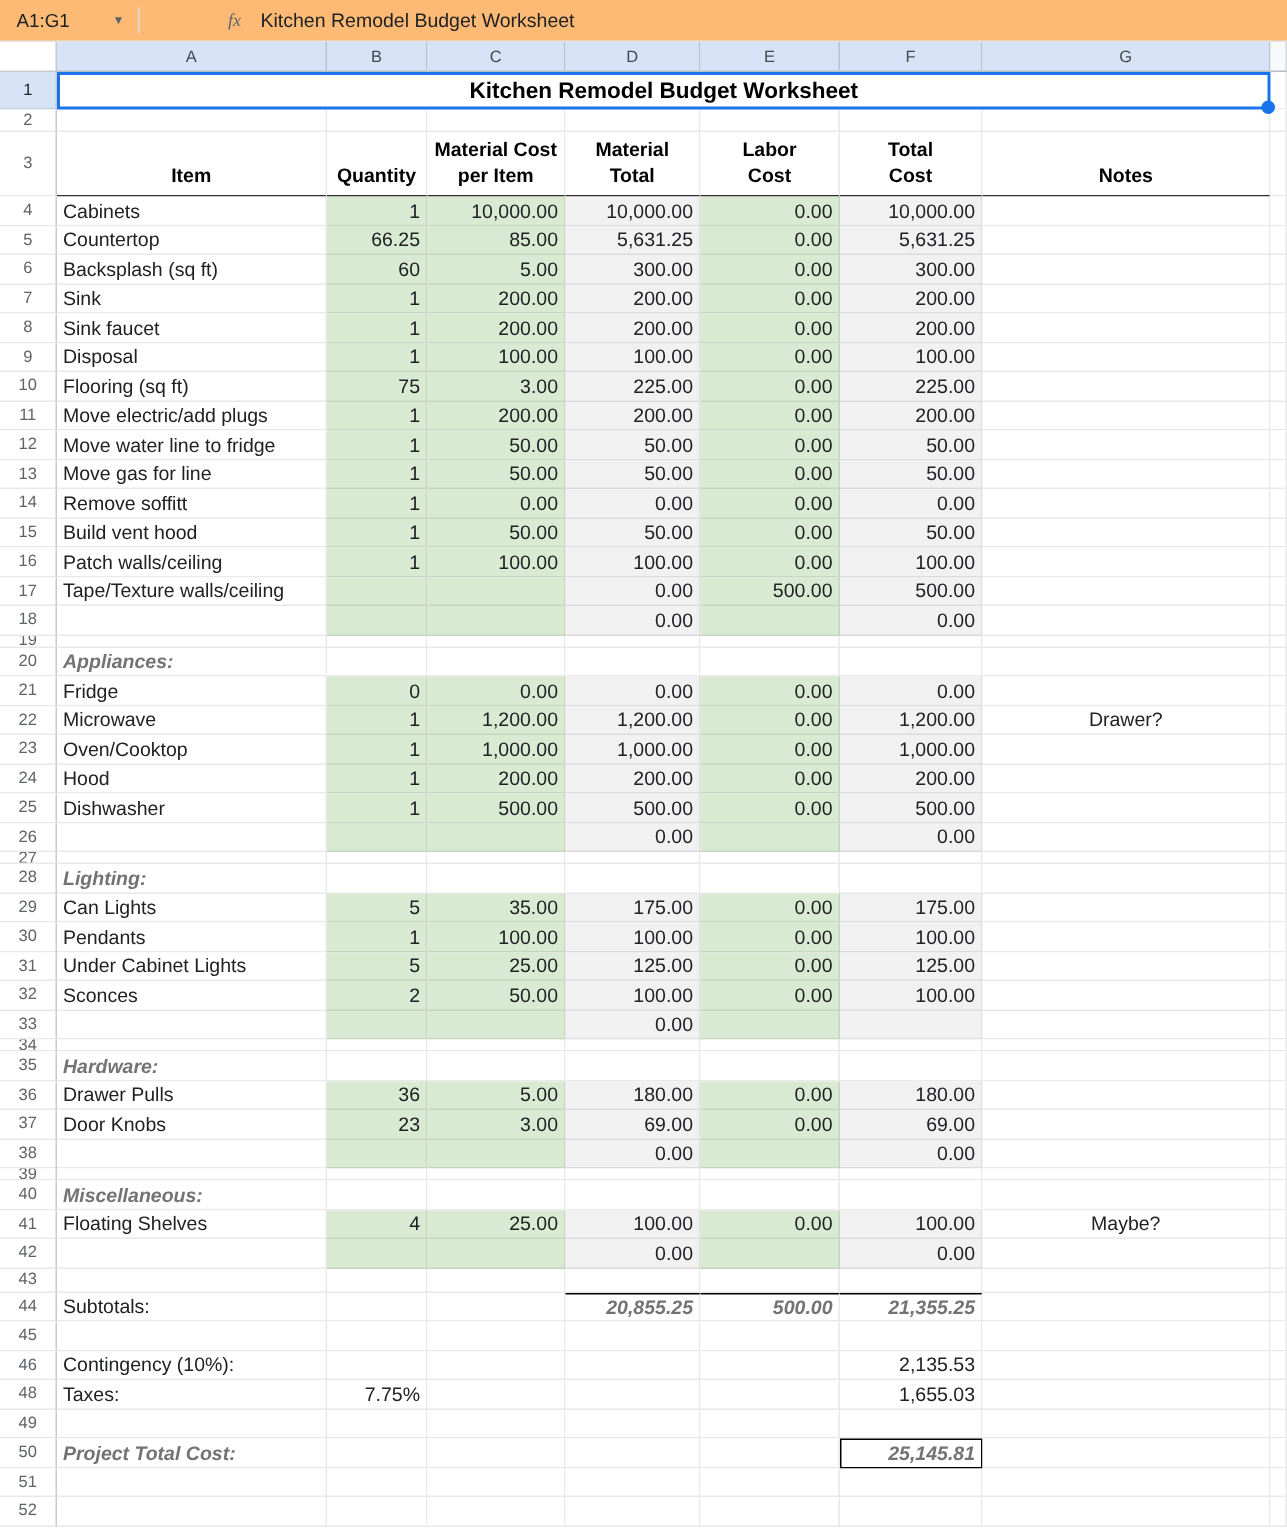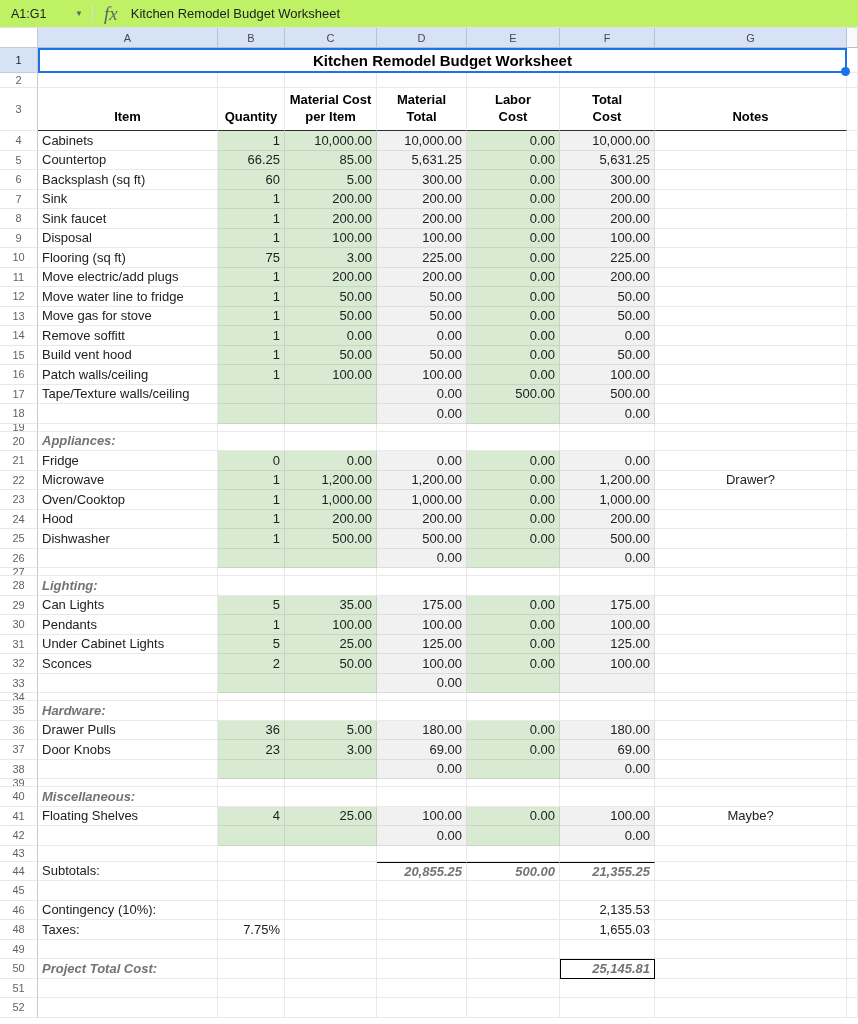--- a/index.html
+++ b/index.html
@@ -2,29 +2,29 @@
 <html style="--sel-blue: #1a73e8; --hdr-blue: #d6e2f5; --shade-green: #d9ead3; --shade-gray: #f1f1f1;"><head>
 <meta charset="utf-8">
 <style>
   * { margin:0; padding:0; box-sizing:border-box; }
   body { background:#fff; }
   .app {
     width:858px; height:1024px; overflow:hidden; background:#fff; position:relative;
     font-family:"Liberation Sans","DejaVu Sans",sans-serif; color:#202124;
   }
   
-  .toolbar { height:28px; display:flex; align-items:center; background:#bef264;
+  .toolbar { height:28px; display:flex; align-items:center; background:#fdba74;
              border-bottom:1px solid #e1e3e6; }
   .namebox { width:92px; height:100%; display:flex; align-items:center;
              justify-content:space-between; padding:0 9px 0 11px; font-size:12.5px;
              color:#202124; cursor:pointer; }
   .namebox .caret { font-size:8px; color:#5f6368; }
   .tb-divider { width:1px; height:17px; background:#dadce0; margin-right:11px; }
-  .fx { font-family:"Liberation Serif",serif; font-style:italic; font-size:19px;
-        color:#5f6368; margin-right:13px; }
+  .fx { font-family:"Liberation Serif",serif; font-style:italic; font-size:12px;
+        color:#5f6368; margin-right:13px;margin-left:48px; }
   .formula { font-size:13px; color:#202124; flex:1; white-space:nowrap; }
   
   .colletters { display:flex; height:20px; }
   .corner { width:38px; height:100%; background:#fff;
             border-right:1px solid #c7cacd; border-bottom:1px solid #c7cacd; }
   .colletter { height:100%; background:var(--hdr-blue); color:#45494e; font-size:11px;
                display:flex; align-items:center; justify-content:center;
                border-right:1px solid rgba(0,0,0,0.14); border-bottom:1px solid #b9bdc2; }
   .colletter.sliver { background:#f8f9fa; }
   
@@ -215,21 +215,21 @@
         <div class="cell col-B ar bg-green">1</div>
         <div class="cell col-C ar bg-green">50.00</div>
         <div class="cell col-D ar bg-gray">50.00</div>
         <div class="cell col-E ar bg-green">0.00</div>
         <div class="cell col-F ar bg-gray">50.00</div>
         <div class="cell col-G ac"></div>
         <div class="cell col-H"></div>
       </div>
       <div class="row k-item">
         <div class="rowhead">13</div>
-        <div class="cell col-A al">Move gas for stove</div>
+        <div class="cell col-A al">Move gas for line</div>
         <div class="cell col-B ar bg-green">1</div>
         <div class="cell col-C ar bg-green">50.00</div>
         <div class="cell col-D ar bg-gray">50.00</div>
         <div class="cell col-E ar bg-green">0.00</div>
         <div class="cell col-F ar bg-gray">50.00</div>
         <div class="cell col-G ac"></div>
         <div class="cell col-H"></div>
       </div>
       <div class="row k-item">
         <div class="rowhead">14</div>

